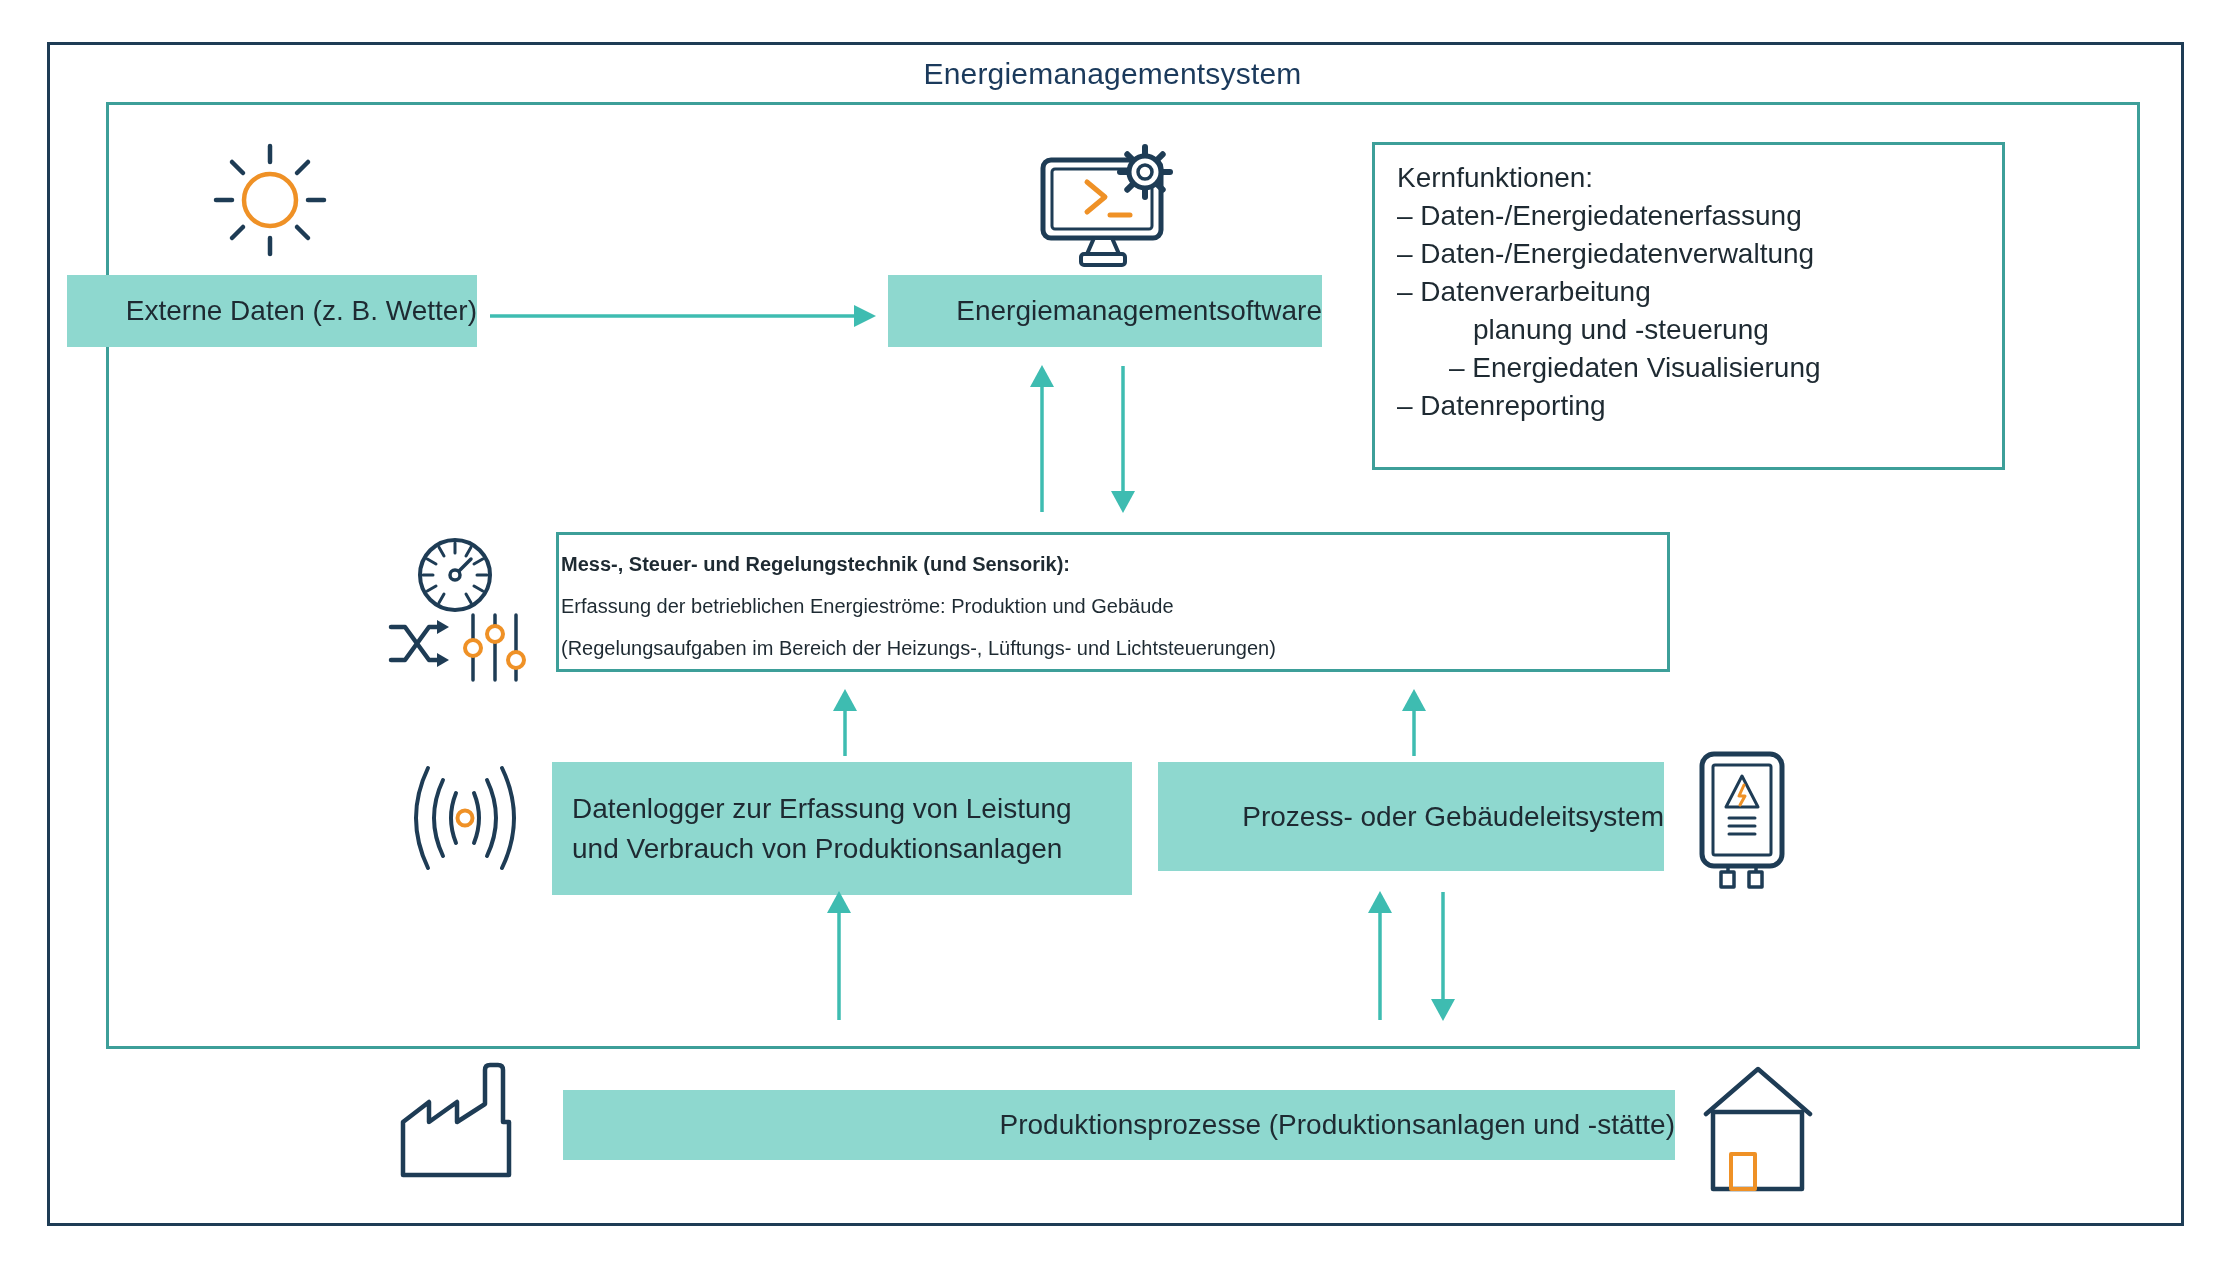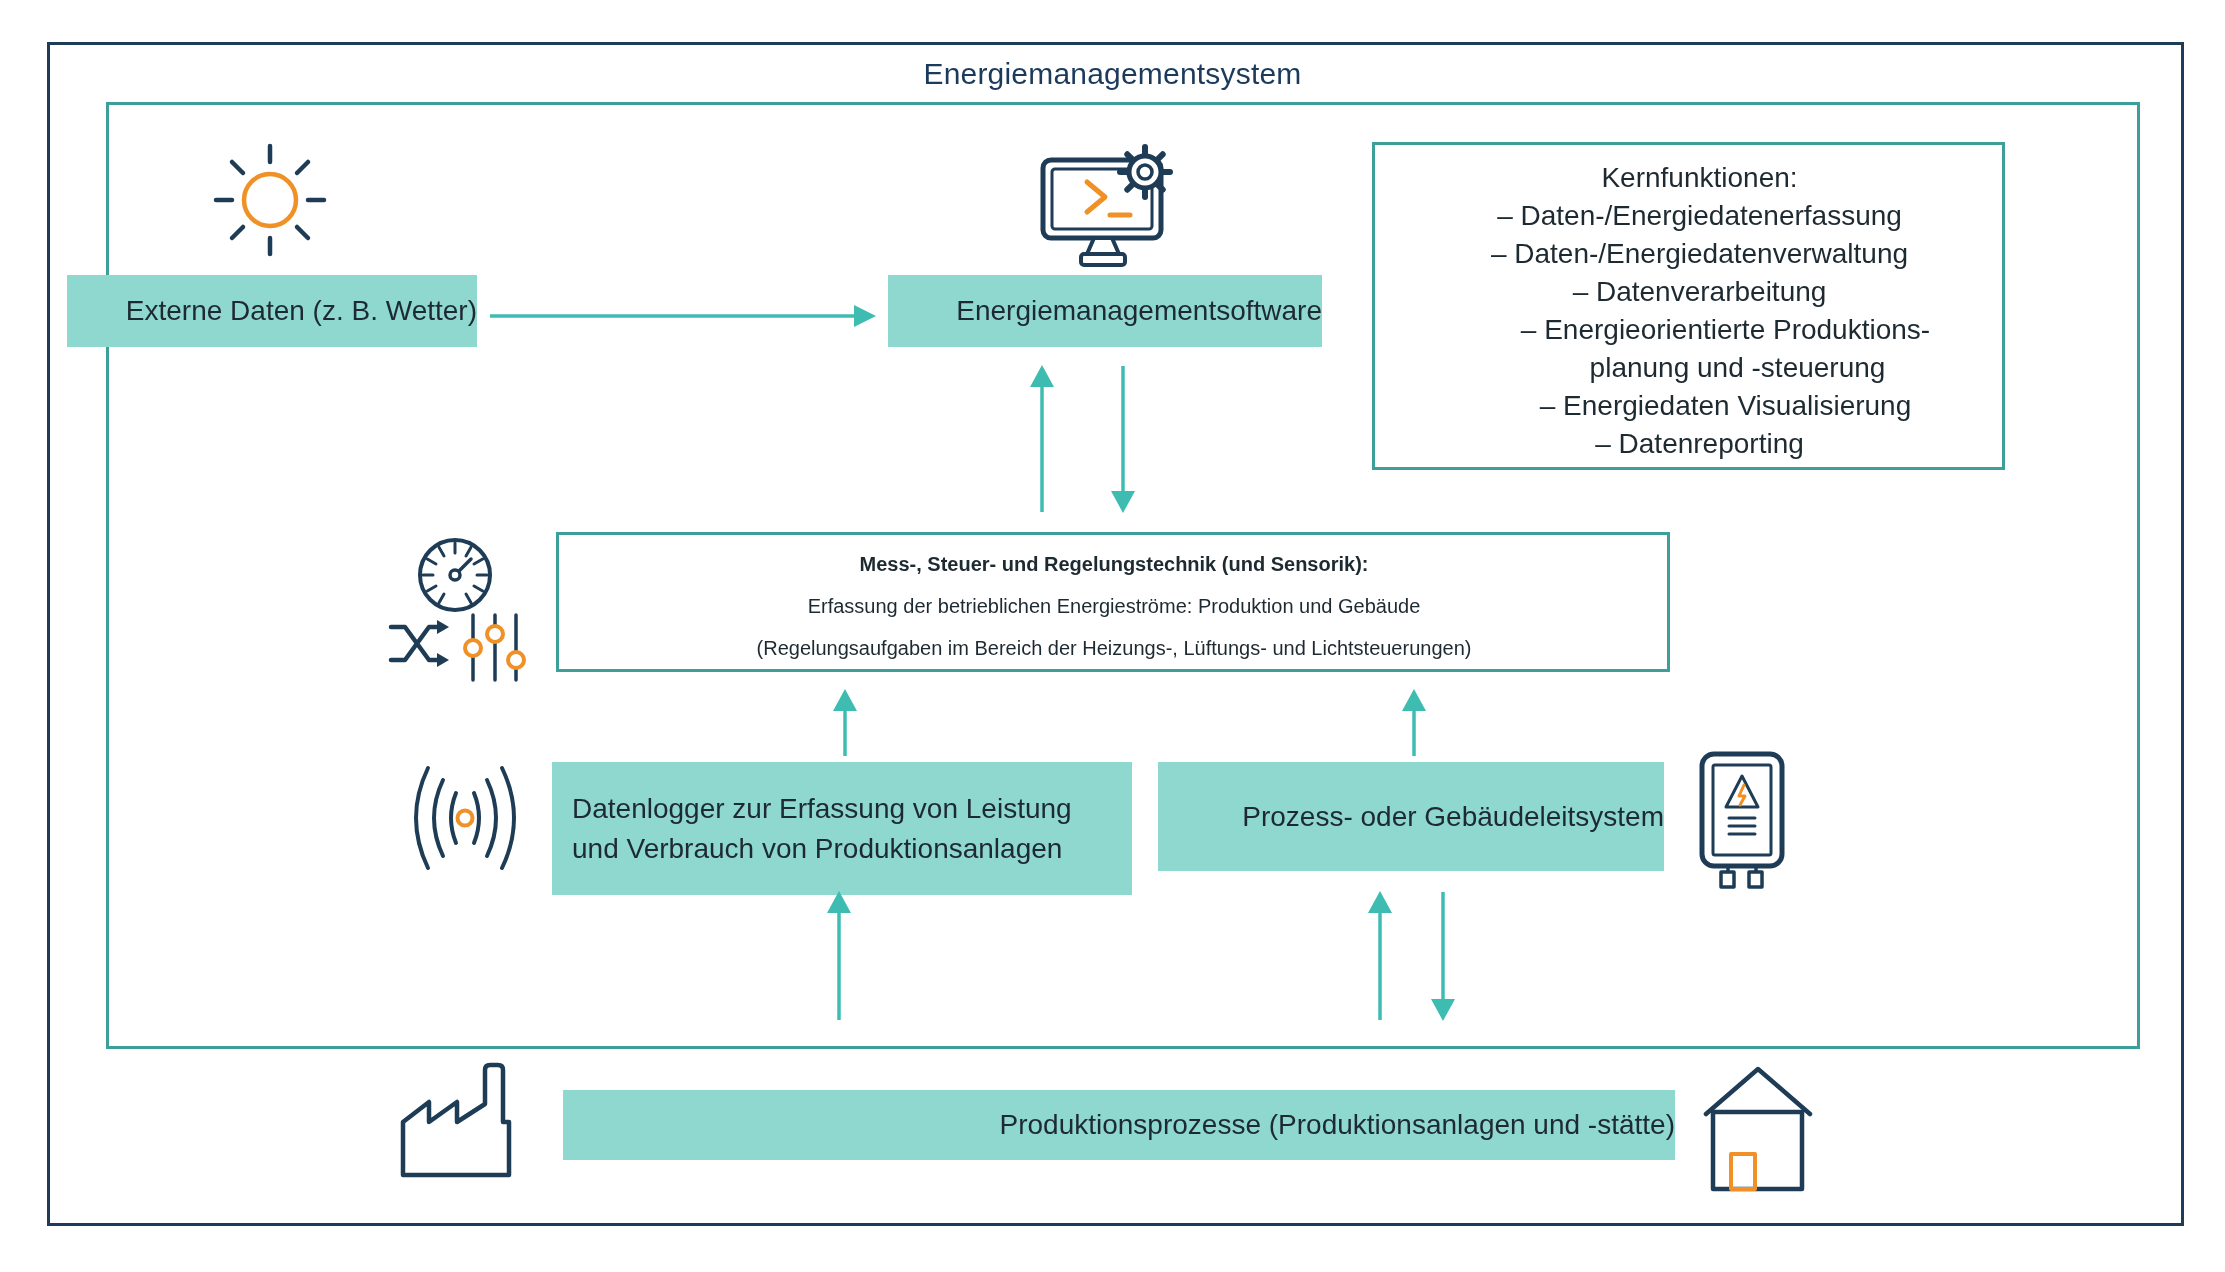--- a/index.html
+++ b/index.html
@@ -8,21 +8,21 @@
   }
   html,body{margin:0;padding:0;background:var(--bg);}
   body{font-family:"Liberation Sans","DejaVu Sans",sans-serif;color:var(--text);}
   .stage{position:relative;width:2225px;height:1272px;background:var(--bg);overflow:hidden;}
   .abs{position:absolute;}
   .frame-outer{left:47px;top:42px;width:2131px;height:1178px;border:3px solid var(--navy);}
   .frame-inner{left:106px;top:102px;width:2028px;height:941px;border:3px solid var(--teal-border);}
   .diagram-title{left:0;top:57px;width:2225px;text-align:center;font-size:30px;font-weight:normal;color:var(--title);letter-spacing:.2px;}
   .tealbox{background:var(--teal-fill);display:flex;align-items:center;justify-content:flex-end;font-size:28px;color:var(--text);}
   .tealbox.left{justify-content:flex-start;}
-  .whitebox{background:#fff;border:3px solid var(--teal-border);box-sizing:border-box;text-align:center;}
+  .whitebox{background:#fff;border:3px solid var(--teal-border);box-sizing:border-box;}
   .kern{padding:14px 0 0 22px;font-size:28px;line-height:38px;}
   .k-line{white-space:nowrap;}
   .k-ind1{padding-left:52px;}
   .k-ind2{padding-left:76px;}
   .msr{padding:8px 0 0 2px;font-size:20px;line-height:42px;}
   .msr div{white-space:nowrap;}
   .msr .b{font-weight:bold;}
   .dl-lines{padding-left:20px;line-height:40px;font-size:28px;}
   
   .i{fill:none;stroke:var(--navy);stroke-linecap:round;stroke-linejoin:round;}
@@ -86,21 +86,20 @@
 
   <div class="abs tealbox" style="left:888px;top:275px;width:434px;height:72px">
     <span>Energiemanagementsoftware</span>
   </div>
 
   <div class="abs whitebox kern" style="left:1372px;top:142px;width:633px;height:328px">
     <div class="k-line">Kernfunktionen:</div>
     <div class="k-line">– Daten-/Energiedatenerfassung</div>
     <div class="k-line">– Daten-/Energiedatenverwaltung</div>
     <div class="k-line">– Datenverarbeitung</div>
-    <div class="k-line k-ind1">– Energieorientierte Produktions-</div>
     <div class="k-line k-ind2">planung und -steuerung</div>
     <div class="k-line k-ind1">– Energiedaten Visualisierung</div>
     <div class="k-line">– Datenreporting</div>
   </div>
 
   <svg class="abs" style="left:1026px;top:364px" width="32" height="150">
     <polygon class="ah" points="16,1 4,23 28,23"></polygon>
     <line class="as" x1="16" y1="21" x2="16" y2="148"></line>
   </svg>
   <svg class="abs" style="left:1107px;top:364px" width="32" height="150">

